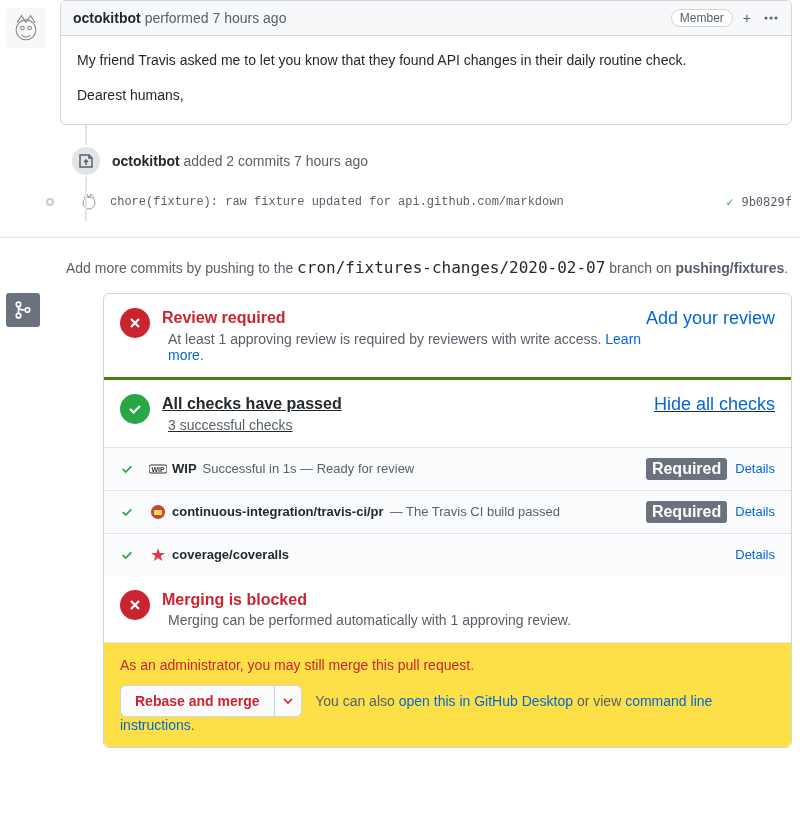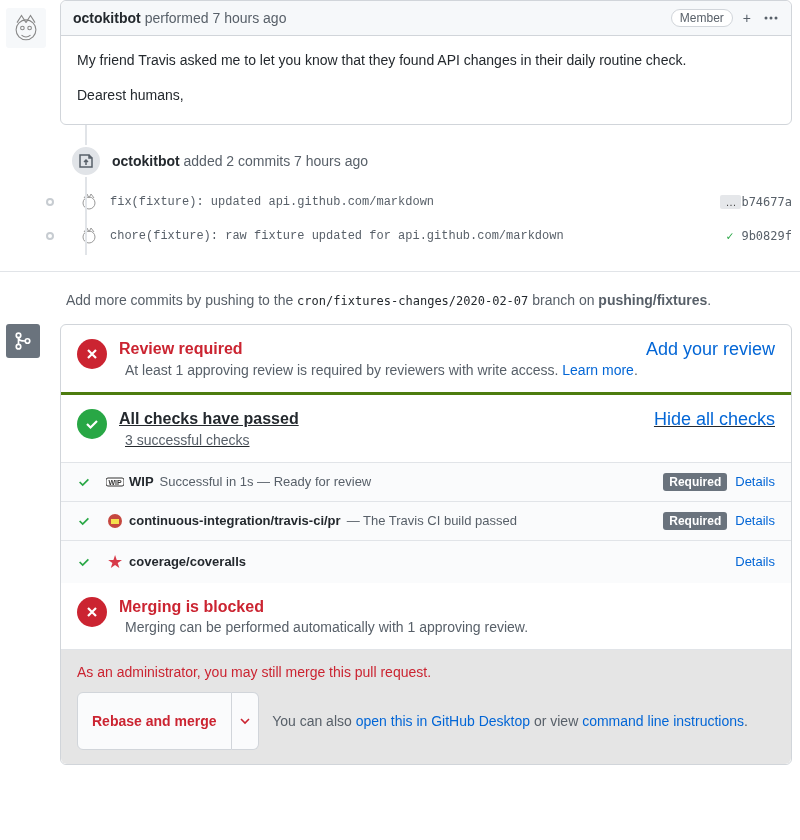--- a/index.html
+++ b/index.html
@@ -144,23 +144,23 @@
   }
   .check-pass { color:#28a745; }
 
   .divider { border-top: 1px solid #e1e4e8; margin: 6px 0 0; }
 
   .push-hint {
     margin: 20px 8px 16px 66px;
     color: #586069;
     font-size: 14px;
   }
-  .push-hint .mono { font-family: SFMono-Regular, Consolas, monospace; font-size:12px; color:#24292e; }
-
-  .merge-wrap { display:flex; }
+  .push-hint .mono { font-family: SFMono-Regular, Consolas, monospace; font-size:16px; color:#24292e; }
+
+  .merge-wrap { display:flex;gap:43px; }
   .merge-icon-col { width: 60px; padding-left:6px; }
   .merge-icon {
     width: 34px; height:34px; border-radius:3px;
     background:#6a737d; display:flex; align-items:center; justify-content:center;
   }
   .merge-icon svg { width:18px; height:18px; fill:#fff; }
 
   .merge-box {
     flex:1;
     border:1px solid #d1d5da;
@@ -194,36 +194,36 @@
     font-size:13px;
     background:#fafbfc;
   }
   .check-row .ck { width:24px; color:#28a745; display:flex; }
   .check-row .ck svg{ width:14px; height:14px; fill:#28a745;}
   .check-row .ck-icon { width:28px; display:flex; align-items:center; justify-content:center; }
   .check-row .ck-name { font-weight:600; margin-right:6px; }
   .check-row .ck-desc { color:#586069; }
   .check-row .spacer { flex:1; }
   .req-badge {
-    background:#6a737d; color:#fff; font-size:12px;
+    background:#6a737d; color:#fff; font-size:16px;
     padding:2px 6px; border-radius:3px; font-weight:600;
     margin-right:8px;
   }
   .merge-footer {
     border-top:1px solid #e1e4e8;
     padding:14px 16px;
-    background:#e5e5e5;
+    background:#fde047;
     border-radius:0 0 6px 6px;
   }
   .admin-note { color:#cb2431; margin-bottom:12px; font-size:14px; }
   .btn-group { display:inline-flex; margin-right:10px; }
   .btn {
     background:#fafbfc;
     border:1px solid #d1d5da;
-    padding:20px 14px;
+    padding:7px 14px;
     font-size:14px; font-weight:600;
     color:#cb2431;
     cursor:pointer;
   }
   .btn-main { border-radius:6px 0 0 6px; }
   .btn-drop { border-radius:0 6px 6px 0; border-left:none; padding:7px 8px; }
   .btn-drop svg { width:10px; height:10px; fill:#cb2431; }
   .footer-text { color:#586069; font-size:14px; }
 
   .tiny-star { color:#d73a49; font-size:18px; }
@@ -285,36 +285,20 @@
           <path d="M8 7v5M6 9l2-2 2 2" fill="none" stroke="#586069" stroke-width="1.5"></path>
         </svg>
     </div>
     <div class="timeline-text">
       <strong>octokitbot</strong>
       <span>added 2 commits</span>
       <span>7 hours ago</span>
     </div>
   </div>
 
-  <div class="commit-row">
-    <div class="commit-dot"></div>
-    <div class="commit-mini-avatar">
-      <svg viewBox="0 0 20 20">
-          <g fill="none" stroke="#999">
-            <circle cx="10" cy="11" r="6"></circle>
-            <path d="M5 6l3-4 2 4 2-4 3 4"></path>
-          </g>
-        </svg>
-    </div>
-    <span class="commit-msg">fix(fixture): updated api.github.com/markdown</span>
-    <span class="ellips-badge">…</span>
-    <div class="commit-right">
-      <span>b74677a</span>
-    </div>
-  </div>
 
   <div class="commit-row">
     <div class="commit-dot"></div>
     <div class="commit-mini-avatar">
       <svg viewBox="0 0 20 20">
           <g fill="none" stroke="#999">
             <circle cx="10" cy="11" r="6"></circle>
             <path d="M5 6l3-4 2 4 2-4 3 4"></path>
           </g>
         </svg>

